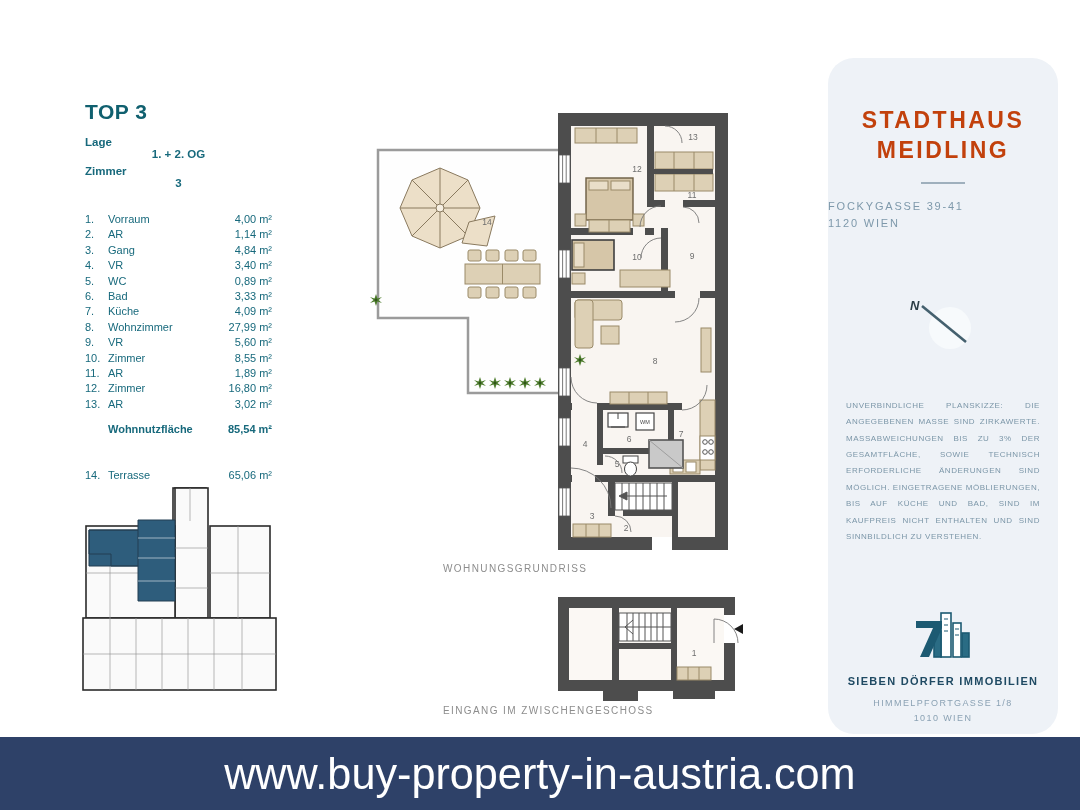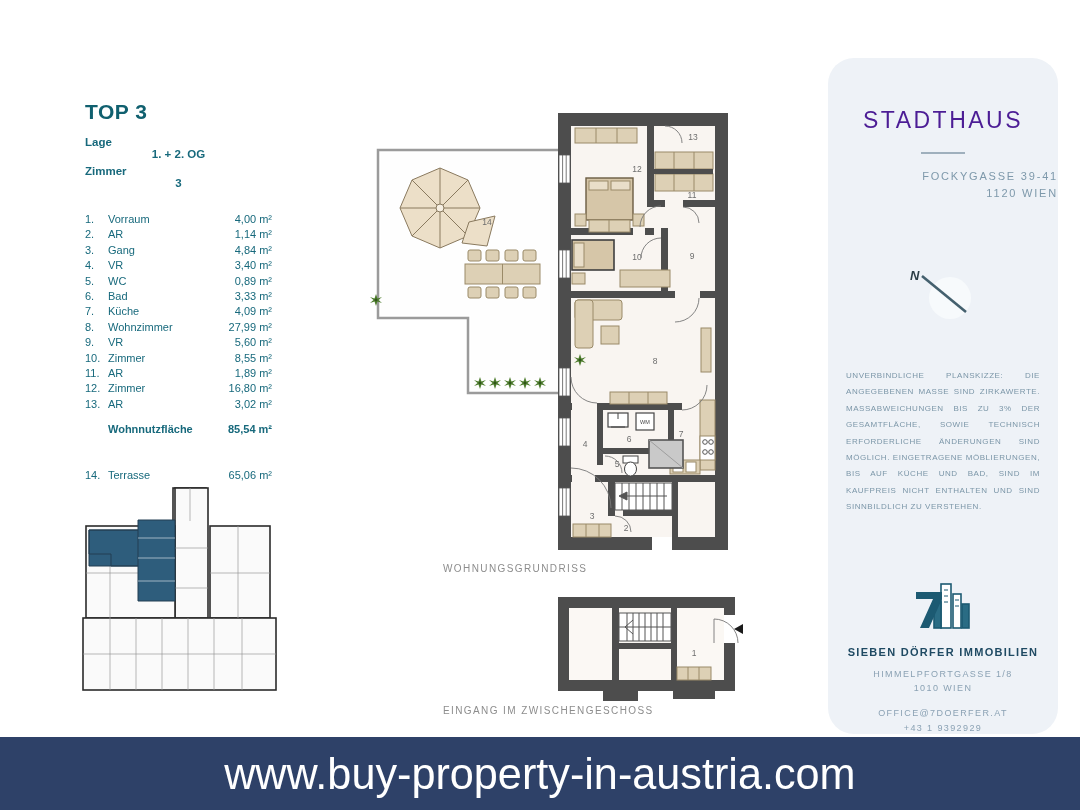--- a/index.html
+++ b/index.html
@@ -17,23 +17,23 @@
   .room-row .nm{flex:1;}
   .room-row .ar{text-align:right;white-space:nowrap;}
   .total-row{display:flex;font-size:11px;font-weight:bold;margin-top:13px;}
   .total-row .num{width:23px;}
   .total-row .nm{flex:1;}
   .terrace-row{margin-top:34px;}
   
   .plan-caption{font-size:10px;letter-spacing:1.4px;color:#8d8d8d;}
   
   #info-panel{left:828px;top:58px;width:230px;height:676px;background:#eef2f7;border-radius:26px;}
-  .panel-title{margin-top:48px;text-align:center;font-size:23px;font-weight:normal;letter-spacing:2.5px;color:#4c1d95;line-height:1.3;}
+  .panel-title{margin-top:48px;text-align:center;font-size:23px;font-weight:bold;letter-spacing:2.5px;color:#c2410c;line-height:1.3;}
   .panel-divider{width:44px;height:2px;background:#9fb0bd;margin:16px auto 14px auto;}
-  .panel-address{text-align:right;font-size:11px;letter-spacing:1.8px;color:#7e99ab;line-height:1.55;}
+  .panel-address{text-align:left;font-size:11px;letter-spacing:1.8px;color:#7e99ab;line-height:1.55;}
   .disclaimer{margin:0 auto;width:194px;font-size:8px;letter-spacing:.55px;line-height:2.05;text-align:justify;color:#7b96a8;}
   .company-name{text-align:center;font-size:11px;font-weight:bold;letter-spacing:1.3px;color:#1f4a63;}
   .company-address{text-align:center;font-size:9px;letter-spacing:1.4px;color:#8ba2b4;line-height:1.6;margin-top:9px;}
   .company-contact{text-align:center;font-size:9px;letter-spacing:1.4px;color:#8ba2b4;line-height:1.6;margin-top:11px;}
   
   #banner{left:0;top:737px;width:1080px;height:73px;background:#2e4168;display:flex;align-items:center;justify-content:center;}
   #banner .url{color:#ffffff;font-size:45px;letter-spacing:0px;transform:scaleX(.96);font-weight:400;text-decoration:none;}
   svg text{font-family:"Liberation Sans",sans-serif;}
   .rn{font-size:8.5px;fill:#6e6e6e;}
 </style>
@@ -394,20 +394,21 @@
       <line x1="58" y1="60" x2="95" y2="60"></line>
         <line x1="58" y1="80" x2="95" y2="80"></line>
         <line x1="58" y1="103" x2="95" y2="103"></line>
     </g>
   </svg>
   <div class="abs plan-caption" style="left:85px;top:705px;margin-top:36px;">ÜBERSICHTSPLAN</div>
 
   <div id="info-panel" class="abs">
     <div class="panel-title">
       <div>STADTHAUS</div>
+      <div>MEIDLING</div>
     </div>
     <div class="panel-divider"></div>
     <div class="panel-address">
       <div>FOCKYGASSE 39-41</div>
       <div>1120 WIEN</div>
     </div>
 
     <svg width="110" height="70" style="display:block;margin:58px auto 0 auto;" viewBox="0 0 110 70">
       <circle cx="62" cy="38" r="21" fill="#f7fafc"></circle>
       <line x1="78" y1="52" x2="34" y2="16" stroke="#44606e" stroke-width="2.6"></line>

